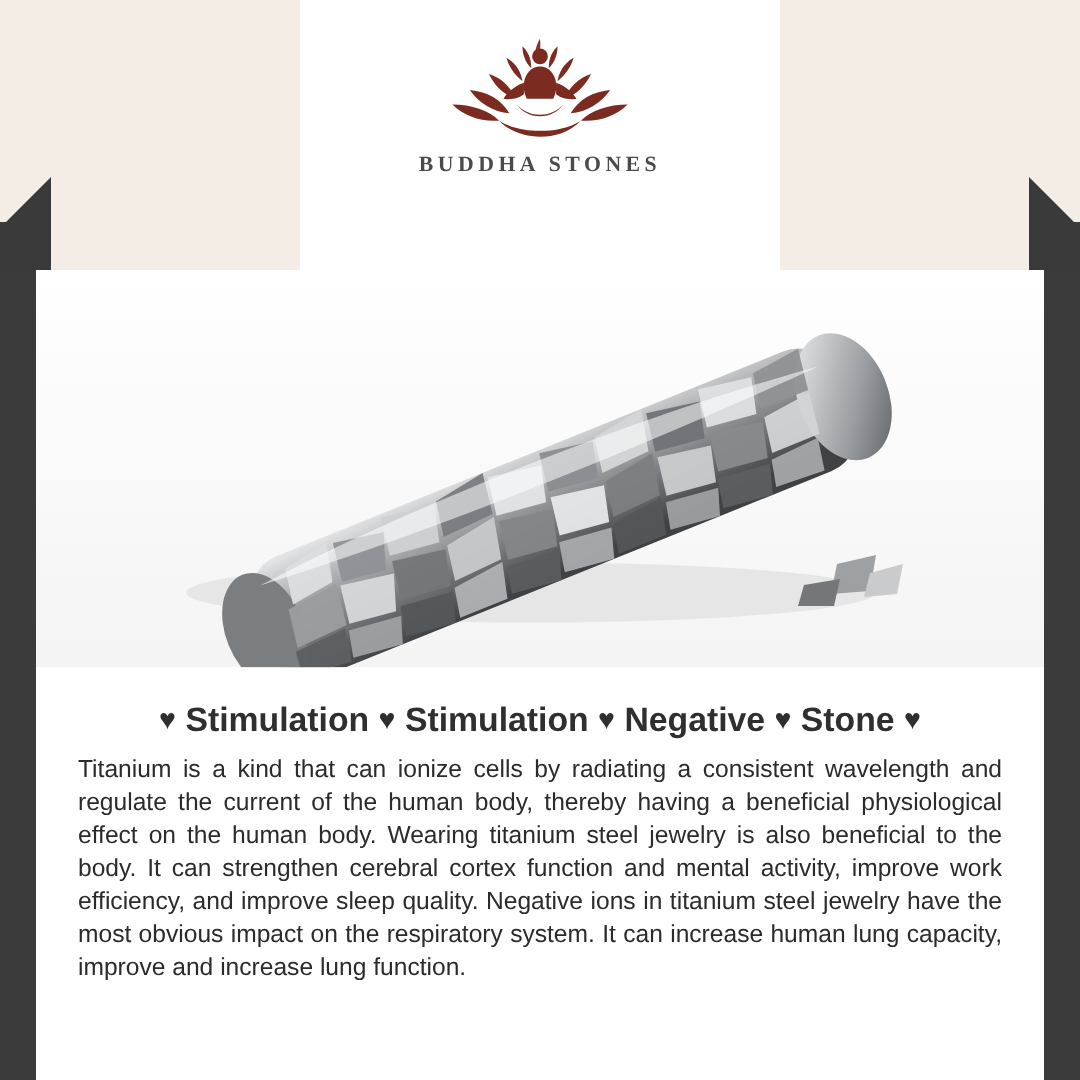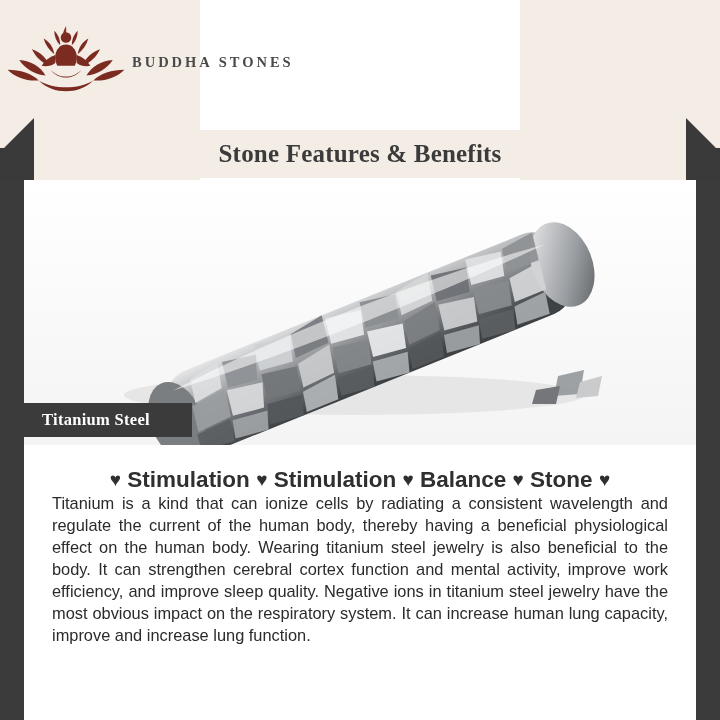--- a/index.html
+++ b/index.html
@@ -76,21 +76,21 @@
     width: 0; height: 0;
     border-right: 34px solid transparent;
     border-bottom: 34px solid #3a3a3a;
   }
 
   
   .logo-wrap {
     position: absolute;
     left: 0; right: 0; top: 22px;
     display: flex;
-    flex-direction: row;
+    flex-direction: column;
     align-items: center;
   }
   .logo-mark {
     width: 132px;
     height: 74px;
     display: block;
   }
   .brand-name {
     margin-top: 6px;
     font-size: 14.5px;
@@ -176,20 +176,21 @@
     color: #2f2f2f;
     font-family: "Liberation Sans", sans-serif;
     white-space: nowrap;
   }
   .kw-heart {
     color: #2f2f2f;
     font-size: 19px;
     vertical-align: 1px;
   }
   .body-text {
+    margin-top: 10px;
     font-size: 16.4px;
     line-height: 1.34;
     color: #2b2b2b;
     text-align: justify;
     font-family: "Liberation Sans", sans-serif;
     hyphens: auto;
   }
 </style>
 </head>
 <body>
@@ -233,23 +234,20 @@
 
         <path d="M6 49c8 8 20 12 32 11 -7-7-19-11-32-11z"></path>
         <path d="M126 49c-8 8-20 12-32 11 7-7 19-11 32-11z"></path>
 
         <path d="M38 60c8 5 18 7 28 7s20-2 28-7c-8 8-18 11-28 11s-20-3-28-11z"></path>
       </g>
     </svg>
     <div class="brand-name">BUDDHA STONES</div>
   </div>
 
-  <div class="title-band">
-    <div class="title-text">Stone Features &amp; Benefits</div>
-  </div>
 
   <div class="image-area">
     <svg class="stone-photo" viewBox="0 0 672 265" preserveAspectRatio="none">
       <defs>
         <linearGradient id="bgGrad" x1="0" y1="0" x2="0" y2="1">
           <stop offset="0%" stop-color="#ffffff"></stop>
           <stop offset="100%" stop-color="#f4f4f4"></stop>
         </linearGradient>
         <linearGradient id="barGrad" x1="0" y1="0" x2="0.25" y2="1">
           <stop offset="0%" stop-color="#e8e9ea"></stop>
@@ -317,32 +315,29 @@
         <polygon points="512,210 536,206 532,224 508,224" fill="#6e7174"></polygon>
       </g>
 
       <g opacity="0.95">
         <polygon points="118,356 144,350 140,372 114,374" fill="#8d9093"></polygon>
         <polygon points="140,348 166,344 164,366 138,368" fill="#c4c6c8"></polygon>
       </g>
     </svg>
   </div>
 
-  <div class="name-tag">
-    <span class="name-tag-text">Titanium Steel</span>
-  </div>
 
   <div class="content">
     <div class="keywords">
       <span class="kw-heart">♥</span>
       <span>Stimulation</span>
       <span class="kw-heart">♥</span>
       <span>Stimulation</span>
       <span class="kw-heart">♥</span>
-      <span>Balance</span>
+      <span>Negative</span>
       <span class="kw-heart">♥</span>
       <span>Stone</span>
       <span class="kw-heart">♥</span>
     </div>
     <div class="body-text">Titanium is a kind that can ionize cells by radiating a consistent wavelength and regulate the current of the human body, thereby having a beneficial physiological effect on the human body. Wearing titanium steel jewelry is also beneficial to the body. It can strengthen cerebral cortex function and mental activity, improve work efficiency, and improve sleep quality. Negative ions in titanium steel jewelry have the most obvious impact on the respiratory system. It can increase human lung capacity, improve and increase lung function.</div>
   </div>
 
 </div>
 
 </body></html>

